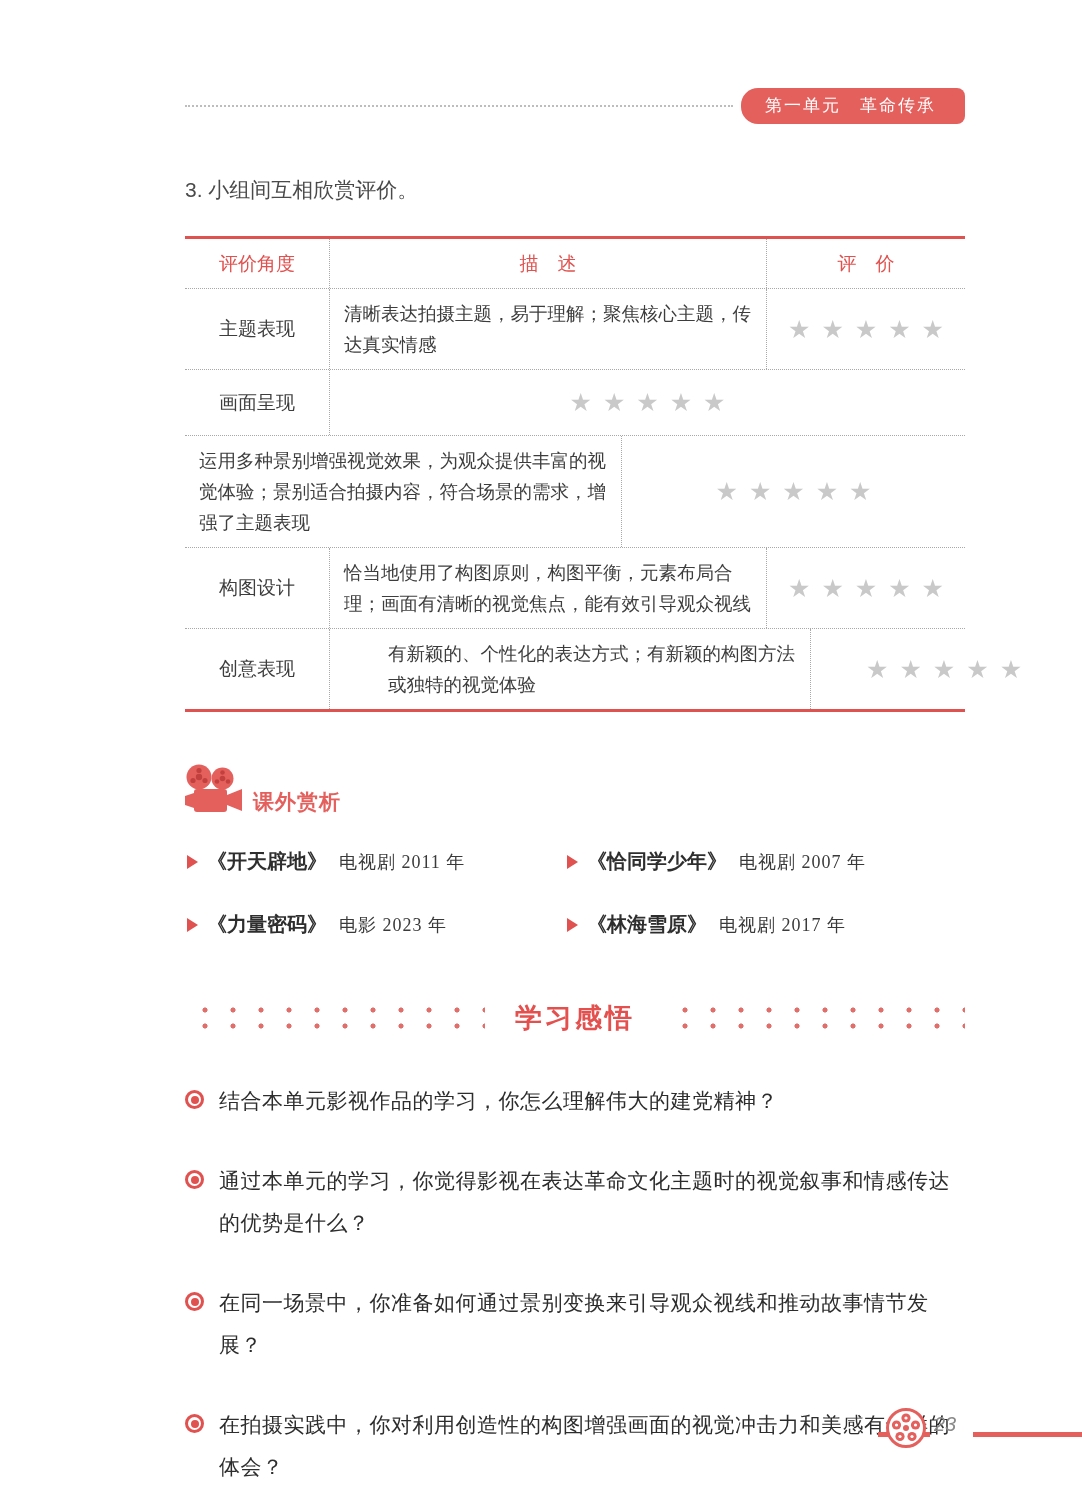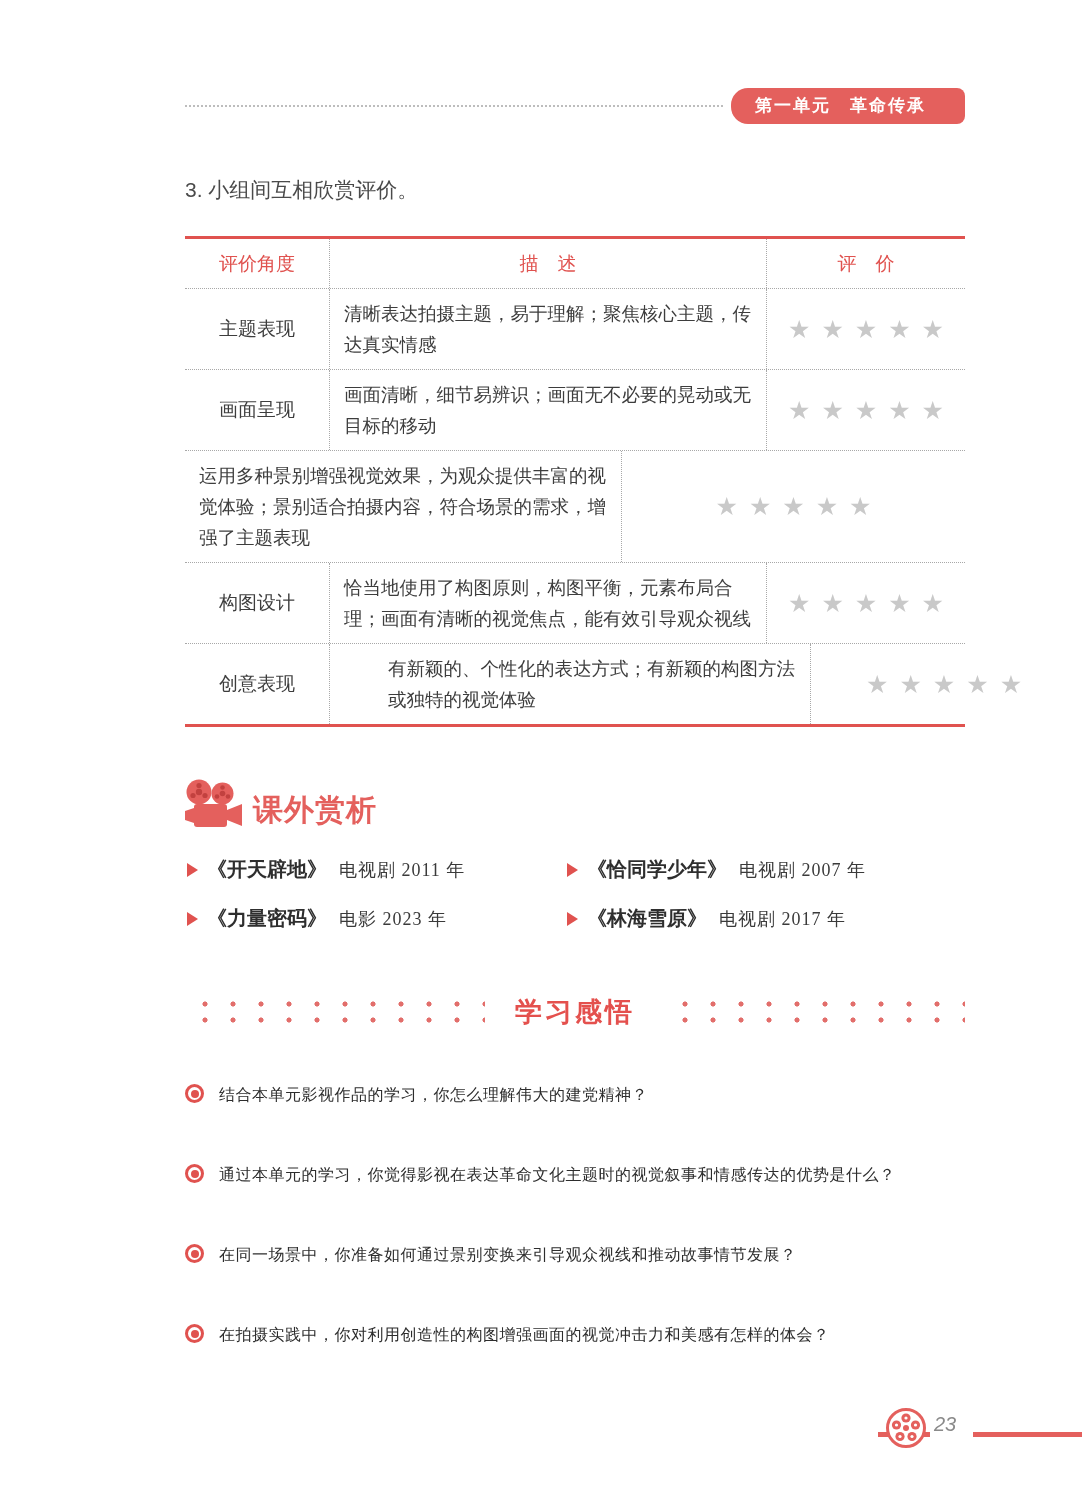--- a/index.html
+++ b/index.html
@@ -27,23 +27,23 @@
   .header-dotline {
     flex: 1;
     height: 0;
     border-top: 2px dotted #bdbdbd;
     margin-right: 8px;
   }
   .unit-badge {
     background: #e4605d;
     color: #ffffff;
     font-size: 17px;
-    font-weight: bold;
+    font-weight: normal;
     letter-spacing: 2px;
-    padding: 6px 39px 7px 24px;
+    padding: 6px 29px 7px 24px;
     border-radius: 17px 8px 8px 17px;
     white-space: nowrap;
   }
 
   
   .sec-heading {
     margin-top: 52px;
     font-size: 21px;
     color: #4a4a4a;
   }
@@ -93,31 +93,31 @@
   .r-h64 { min-height: 64px; gap: 44px; }
 
   
   .extra-header {
     margin-top: 52px;
     display: flex;
     align-items: flex-end;
   }
   .extra-title {
     color: #e4605d;
-    font-size: 30px;
+    font-size: 21px;
     font-weight: bold;
     margin-left: 10px;
     margin-bottom: 2px;
     letter-spacing: 1px;
   }
   .film-grid {
-    margin-top: 23px;
+    margin-top: 30px;
     display: grid;
     grid-template-columns: 380px 1fr;
-    row-gap: 22px;
+    row-gap: 36px;
     padding-left: 2px;
   }
   .film-item { display: flex; align-items: center; }
   .tri {
     width: 0; height: 0; flex: none;
     border-top: 7px solid transparent;
     border-bottom: 7px solid transparent;
     border-left: 11px solid #e0524f;
     margin-right: 9px;
   }
@@ -165,21 +165,21 @@
     margin-right: 15px;
     display: flex; align-items: center; justify-content: center;
   }
   .bullet-core {
     width: 8px; height: 8px;
     background: #e0524f;
     border-radius: 50%;
   }
   .q-text {
     font-family: "Liberation Serif", "DejaVu Serif", serif;
-    font-size: 16px;
+    font-size: 21px;
     line-height: 42px;
     color: #2d2d2d;
     letter-spacing: 0.5px;
   }
 
   
   .footer { position: absolute; top: 1405px; left: 0; width: 1082px; height: 56px; }
   .reel-underline { position: absolute; left: 878px; top: 27px; width: 52px; height: 5px; background: #e4605d; }
   .reel-icon-wrap { position: absolute; left: 884px; top: 2px; width: 44px; height: 44px; }
   .page-num { position: absolute; left: 934px; top: 8px; font-size: 20px; color: #8a8a8a; font-style: italic; }
@@ -209,21 +209,20 @@
 
       <div class="trow r-h66">
         <div class="c1">主题表现</div>
         <div class="c2">清晰表达拍摄主题，易于理解；聚焦核心主题，传达真实情感</div>
         <div class="c3">
           <span class="stars">★★★★★</span>
         </div>
       </div>
       <div class="trow r-h66">
         <div class="c1">画面呈现</div>
-        <div class="c2">画面清晰，细节易辨识；画面无不必要的晃动或无目标的移动</div>
         <div class="c3">
           <span class="stars">★★★★★</span>
         </div>
       </div>
       <div class="trow r-h90">
         <div class="c2">运用多种景别增强视觉效果，为观众提供丰富的视觉体验；景别适合拍摄内容，符合场景的需求，增强了主题表现</div>
         <div class="c3">
           <span class="stars">★★★★★</span>
         </div>
       </div>

